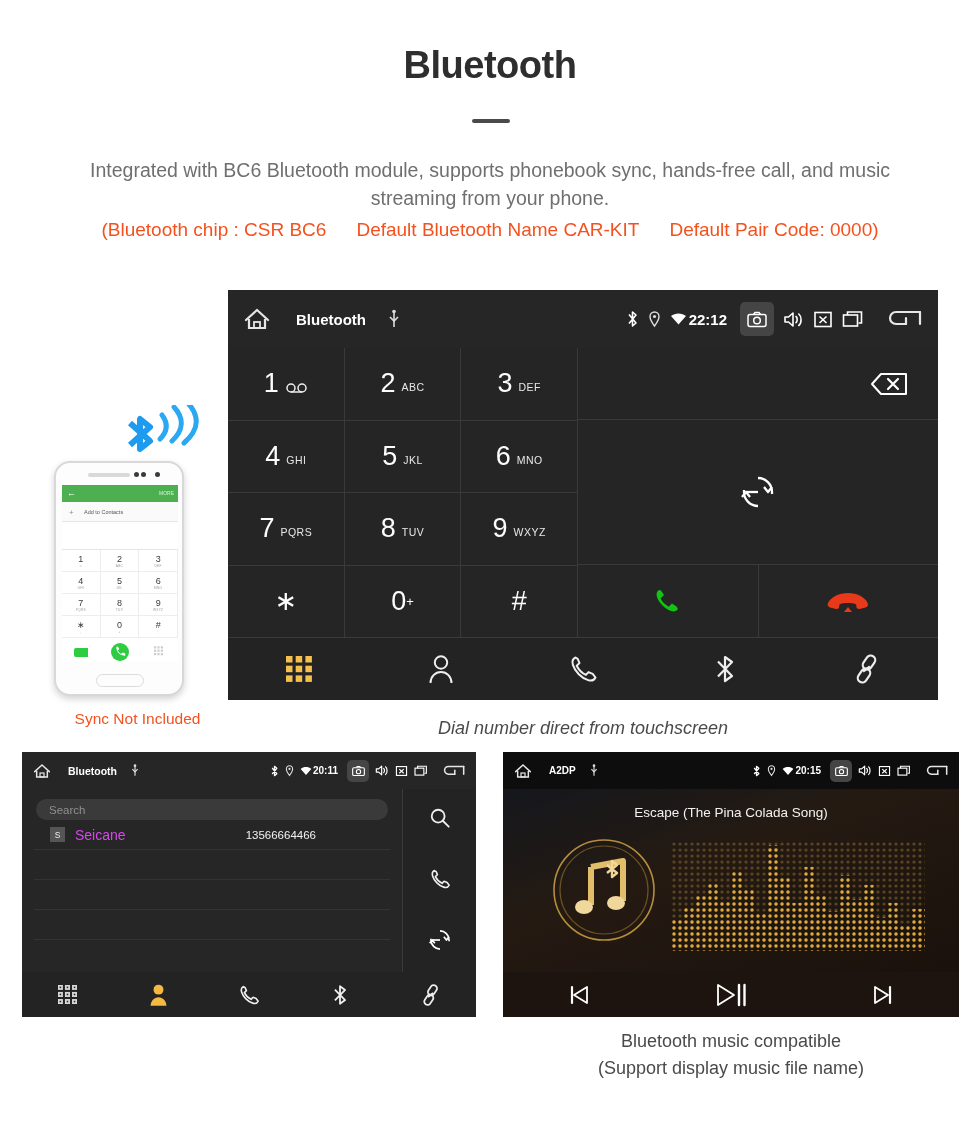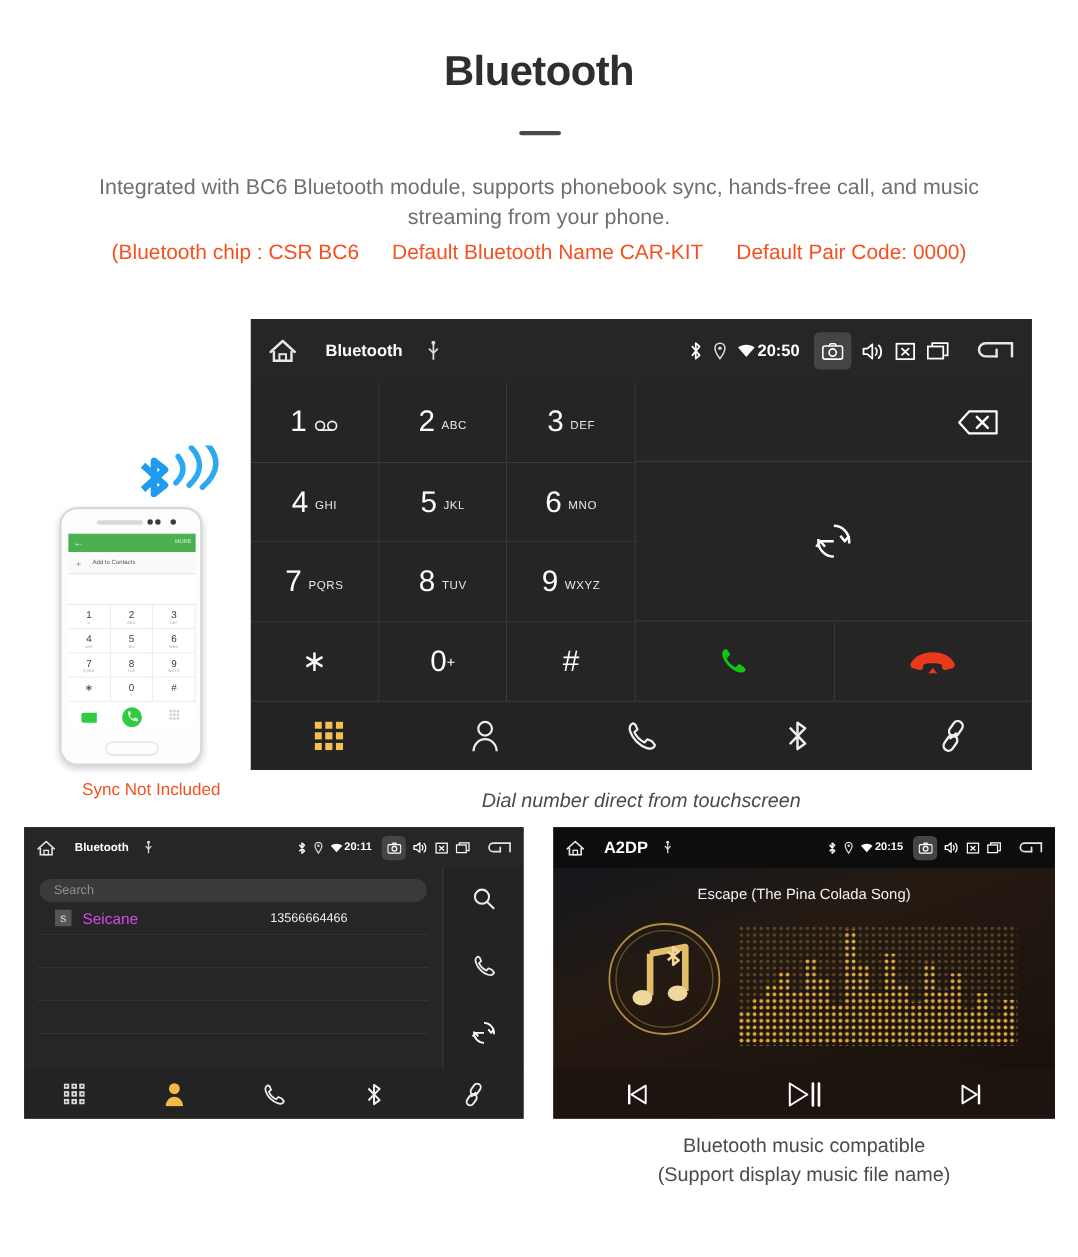--- a/index.html
+++ b/index.html
@@ -135,21 +135,21 @@
   .pb-num { color:#f0f0f0; font-size:11.5px; margin-left:auto; margin-right:74px; }
   .pb-empty { height:30px; border-bottom:1px solid #333; margin:0 12px; }
   .pb-side { width: 74px; background:#232323; border-left:1px solid #3a3a3a; display:flex;
              flex-direction:column; justify-content:space-around; align-items:center; }
   #phonebook .navbar { height: 45px; }
 
   
   #music { left: 503px; top: 752px; width: 456px; height: 265px;
            background: linear-gradient(135deg,#1a1410 0%,#241a12 45%,#120d0a 100%); }
   #music .statusbar { height: 37px; padding: 0 11px; background:#0d0d0d;}
-  #music .sb-title { font-size: 15px; margin-left: 17px; }
+  #music .sb-title { font-size: 10px; margin-left: 17px; }
   #music .sb-right > * { margin-left: 6px; }
   #music .sb-time { font-size: 10px; margin: 0 3px 0 1px; }
   #music .cam-hl { width: 22px; height: 22px; }
   .mu-body { position:relative; height: 183px;
              background: linear-gradient(160deg,#15171d 0%,#241a12 40%,#1a110c 100%); }
   .mu-song { position:absolute; top:16px; width:100%; text-align:center; color:#f2f2f2; font-size:13.5px; }
   .mu-art { position:absolute; left:48px; top:48px; width:106px; height:106px; }
   .mu-eq { position:absolute; left:168px; top:52px; width:254px; height:110px; }
   .mu-ctrl { height: 45px; background:#1d1410; display:flex; align-items:center; }
   .mu-btn { flex:1; display:flex; align-items:center; justify-content:center; }
@@ -304,21 +304,21 @@
           <svg width="13" height="17" viewBox="0 0 13 17">
               <path d="M6.5 1C3.9 1 2 3 2 5.5C2 9 6.5 15 6.5 15S11 9 11 5.5C11 3 9.1 1 6.5 1z" stroke="#ddd" stroke-width="1.4" fill="none"></path>
               <circle cx="6.5" cy="5.5" r="1.6" fill="#ddd"></circle>
             </svg>
         </span>
         <span class="icn">
           <svg width="17" height="14" viewBox="0 0 17 14">
               <path d="M1 4 C5 0.5 12 0.5 16 4 L8.5 12.5 Z" fill="#fff"></path>
             </svg>
         </span>
-        <span class="sb-time">20:50</span>
+        <span class="sb-time">22:12</span>
         <span class="cam-hl">
           <svg width="20" height="17" viewBox="0 0 20 17">
               <rect x="1" y="3.5" width="18" height="12" rx="2" stroke="#fff" stroke-width="1.5" fill="none"></rect>
               <path d="M6.5 3.5l1.5-2h4l1.5 2" stroke="#fff" stroke-width="1.5" fill="none"></path>
               <circle cx="10" cy="9.5" r="3.3" stroke="#fff" stroke-width="1.5" fill="none"></circle>
             </svg>
         </span>
         <span class="icn">
           <svg width="21" height="19" viewBox="0 0 21 19">
               <path d="M2 7h3.5L10 3v13L5.5 12H2z" stroke="#fff" stroke-width="1.6" fill="none" stroke-linejoin="round"></path>

